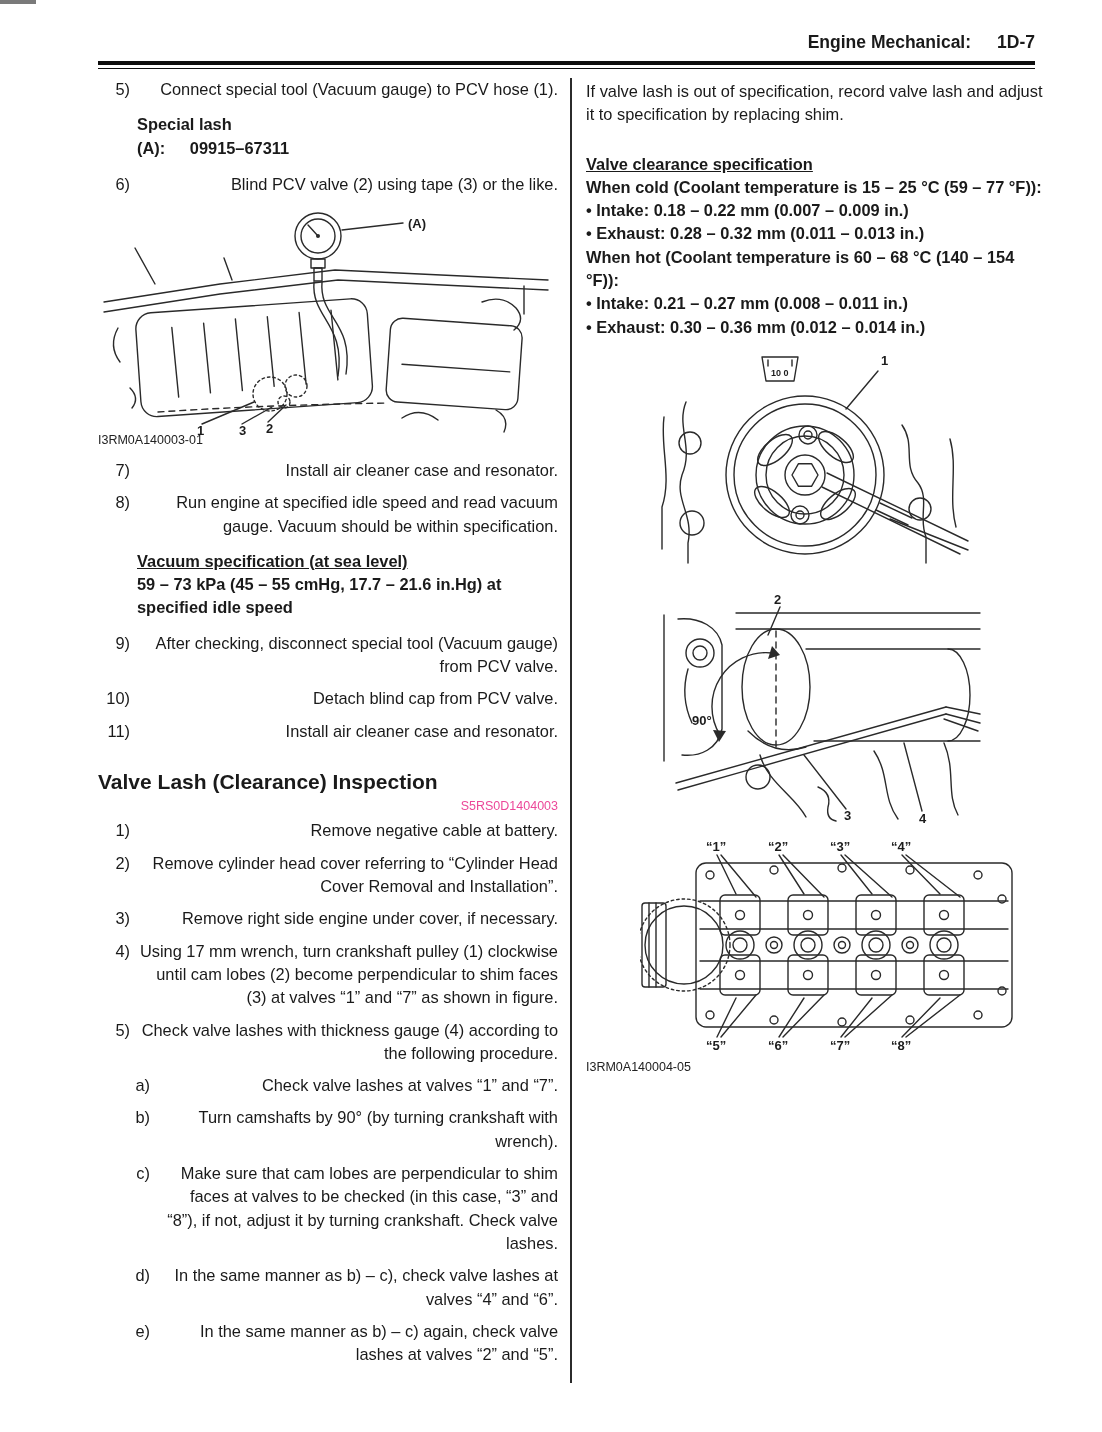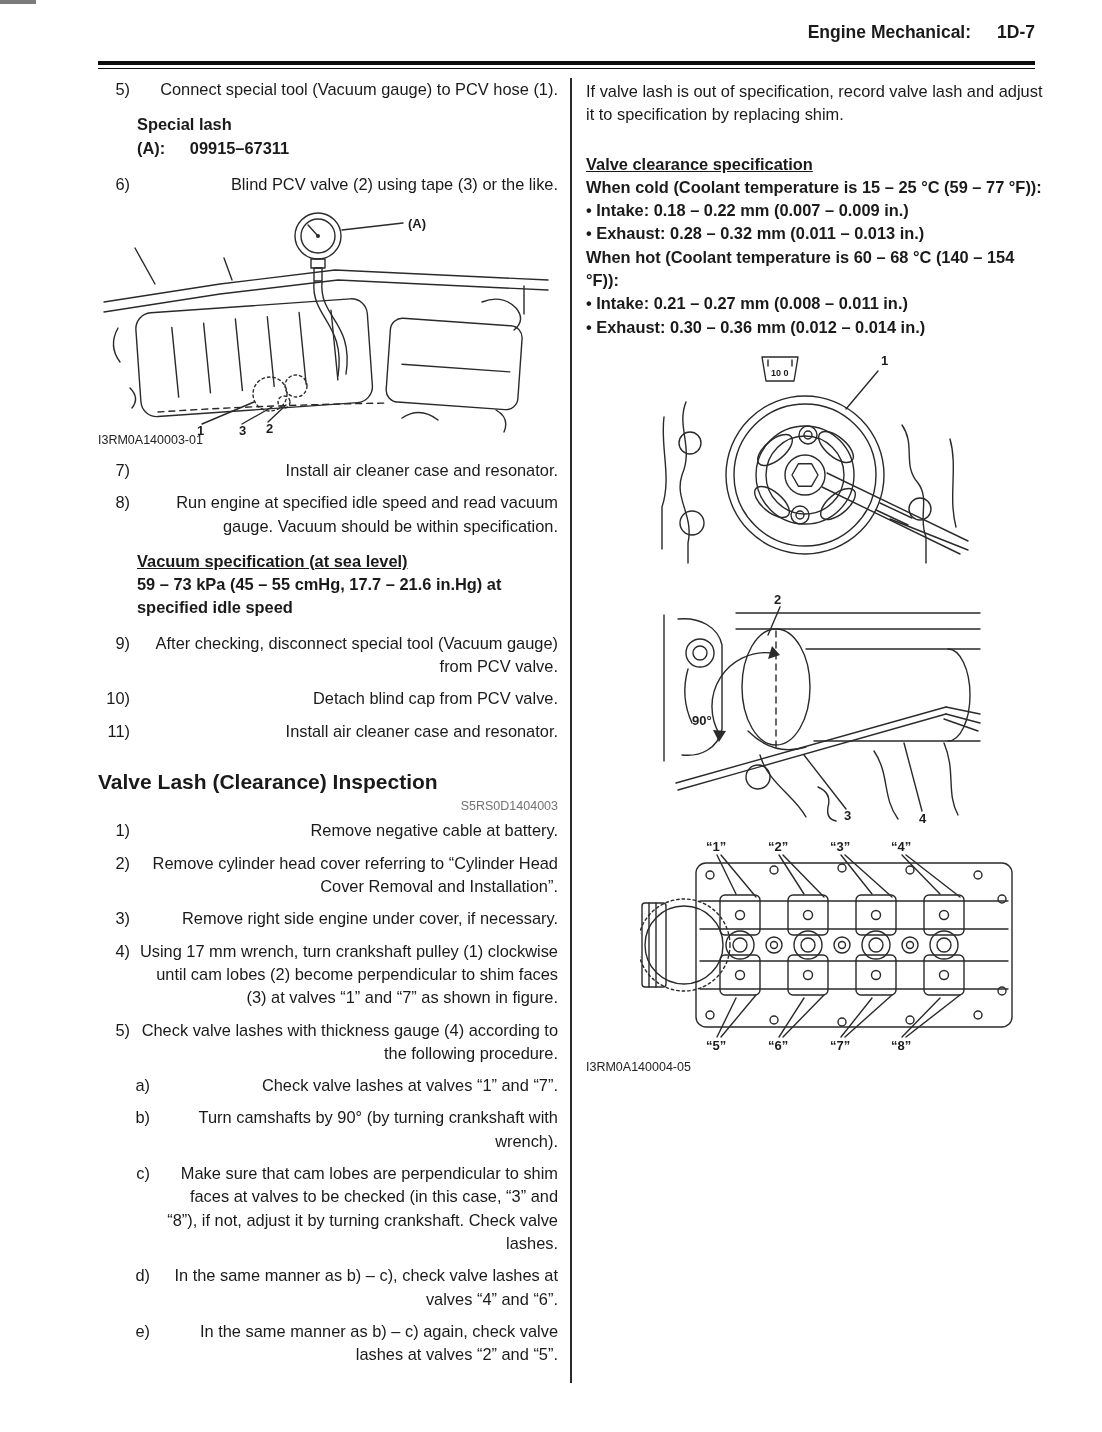--- a/index.html
+++ b/index.html
@@ -3,37 +3,37 @@
 <meta charset="utf-8">
 <style>
   html,body{margin:0;padding:0;}
   body{
     width:1102px;height:1432px;position:relative;overflow:hidden;
     background:#ffffff;color:#1a1a1a;
     font-family:"Liberation Sans", sans-serif;
     font-size:16.4px;line-height:1.42;
   }
   .artifact{position:absolute;left:0;top:0;width:36px;height:4px;background:#7a7a7a;}
-  .hdr{position:absolute;top:20px;left:98px;width:937px;text-align:right;
+  .hdr{position:absolute;top:30px;left:98px;width:937px;text-align:right;
        font-weight:bold;font-size:17.5px;white-space:nowrap;}
   .hdr .pgno{margin-left:26px;}
   .hdr-rule{position:absolute;left:98px;top:61px;width:937px;height:3px;
        border-top:4px solid #0d0d0d;border-bottom:1.5px solid #0d0d0d;}
   .divider{position:absolute;left:570px;top:78px;width:2px;height:1305px;background:#2b2b2b;}
   .col-left{position:absolute;left:98px;top:76px;width:460px;}
   .col-right{position:absolute;left:586px;top:76px;width:462px;}
   .step{display:flex;margin-top:9px;}
   .step .num{flex:0 0 32px;text-align:right;margin-right:7px;}
   .step .txt{flex:1;text-align:right;}
   .sub{margin-left:30px;margin-top:9px;}
   .sub .num{flex:0 0 22px;margin-right:12px;}
   .block{margin:12px 0 0 39px;font-weight:bold;}
   .u{text-decoration:underline;}
   .sec-h{font-size:21px;font-weight:bold;margin-top:24px;}
-  .code{text-align:right;font-size:12.5px;margin-top:1px;color:#737373;}
+  .code{text-align:right;font-size:12.5px;margin-top:1px;color:#ec4899;}
   .caption{text-align:left;font-size:12.5px;font-weight:400;color:#222;margin-top:-6px;padding-right:6px;}
   .para{margin-top:4px;}
   .spec{margin-top:26px;font-weight:bold;}
   .fig{display:block;}
   .fig *{vector-effect:none;}
   .fig path,.fig circle,.fig rect,.fig ellipse,.fig polygon,.fig line{
       fill:none;stroke:#2a2a2a;stroke-width:1.4;stroke-linecap:round;stroke-linejoin:round;}
   .fig text{fill:#1c1c1c;stroke:none;font-weight:bold;font-size:13px;font-family:"Liberation Sans",sans-serif;}
   .fig .dash{stroke-dasharray:6 5;}
   .fig .dot{stroke-dasharray:2.5 3;}

